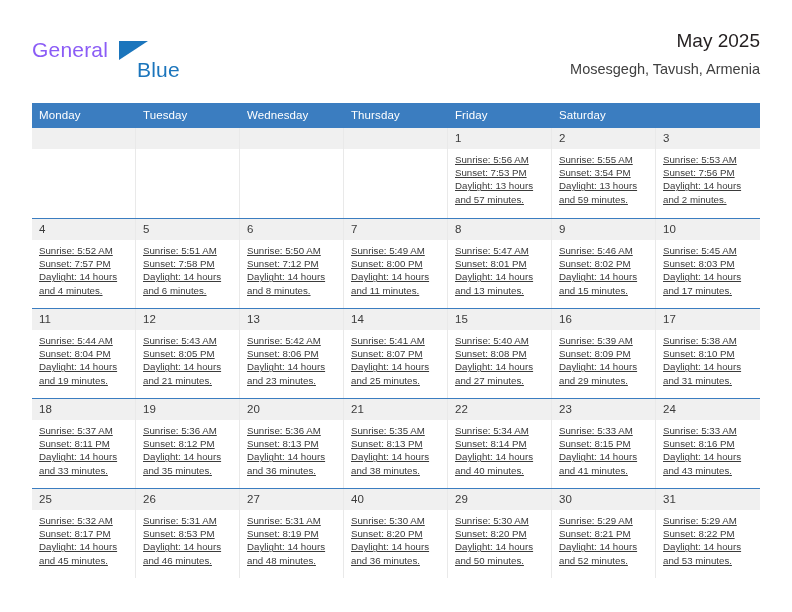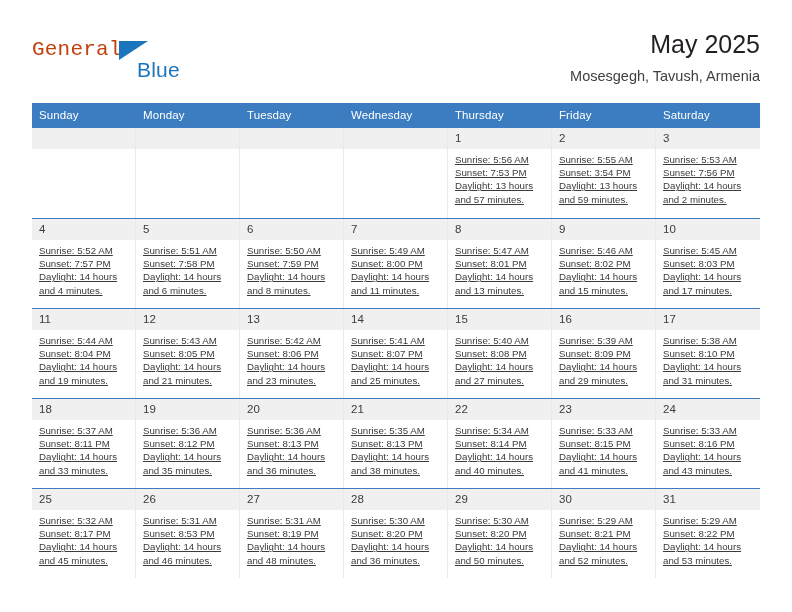--- a/index.html
+++ b/index.html
@@ -36,22 +36,22 @@
     top: 38px;
     width: 180px;
     height: 48px;
   }
   .logo-general {
     position: absolute;
     left: 0;
     top: 0;
     font-size: 21px;
     letter-spacing: 0.2px;
-    color: #c2410c;
-    font-family: Liberation Mono, monospace;
+    color: #8b5cf6;
+    font-family: Liberation Sans, sans-serif;
   }
   .logo-blue {
     position: absolute;
     left: 57px;
     top: 20px;
     font-size: 21px;
     letter-spacing: 0.2px;
     color: #1b75bc;
     font-family: "Liberation Sans", sans-serif;
     margin-left: 48px;
@@ -66,21 +66,21 @@
     border-bottom: 19px solid transparent;
   }
 
   .title-block {
     position: absolute;
     right: 32px;
     top: 30px;
     text-align: right;
   }
   .cal-title {
-    font-size: 25px;
+    font-size: 19px;
     color: #231f20;
     line-height: 1.15;
     font-weight: normal;
     margin: 0;
     font-family: "Liberation Sans", sans-serif;
   }
   .cal-subtitle {
     font-size: 14.5px;
     color: #404040;
     margin: 9px 0 0 0;
@@ -162,21 +162,20 @@
     <div class="title-block">
       <h1 class="cal-title">May 2025</h1>
       <div class="cal-subtitle">Mosesgegh, Tavush, Armenia</div>
     </div>
 
   </div>
 
   <div class="calendar">
 
     <div class="weekday-row">
-      <div class="weekday">Sunday</div>
       <div class="weekday">Monday</div>
       <div class="weekday">Tuesday</div>
       <div class="weekday">Wednesday</div>
       <div class="weekday">Thursday</div>
       <div class="weekday">Friday</div>
       <div class="weekday">Saturday</div>
     </div>
 
     <div id="weeks-container">
         <div class="week-row">
@@ -236,21 +235,21 @@
               <div>Sunrise: 5:51 AM</div>
               <div>Sunset: 7:58 PM</div>
               <div>Daylight: 14 hours</div>
               <div>and 6 minutes.</div>
             </div>
           </div>
           <div class="day-cell">
             <span class="day-number">6</span>
             <div class="day-info">
               <div>Sunrise: 5:50 AM</div>
-              <div>Sunset: 7:59 PM</div>
+              <div>Sunset: 7:12 PM</div>
               <div>Daylight: 14 hours</div>
               <div>and 8 minutes.</div>
             </div>
           </div>
           <div class="day-cell">
             <span class="day-number">7</span>
             <div class="day-info">
               <div>Sunrise: 5:49 AM</div>
               <div>Sunset: 8:00 PM</div>
               <div>Daylight: 14 hours</div>
@@ -437,21 +436,21 @@
           <div class="day-cell">
             <span class="day-number">27</span>
             <div class="day-info">
               <div>Sunrise: 5:31 AM</div>
               <div>Sunset: 8:19 PM</div>
               <div>Daylight: 14 hours</div>
               <div>and 48 minutes.</div>
             </div>
           </div>
           <div class="day-cell">
-            <span class="day-number">28</span>
+            <span class="day-number">40</span>
             <div class="day-info">
               <div>Sunrise: 5:30 AM</div>
               <div>Sunset: 8:20 PM</div>
               <div>Daylight: 14 hours</div>
               <div>and 36 minutes.</div>
             </div>
           </div>
           <div class="day-cell">
             <span class="day-number">29</span>
             <div class="day-info">

